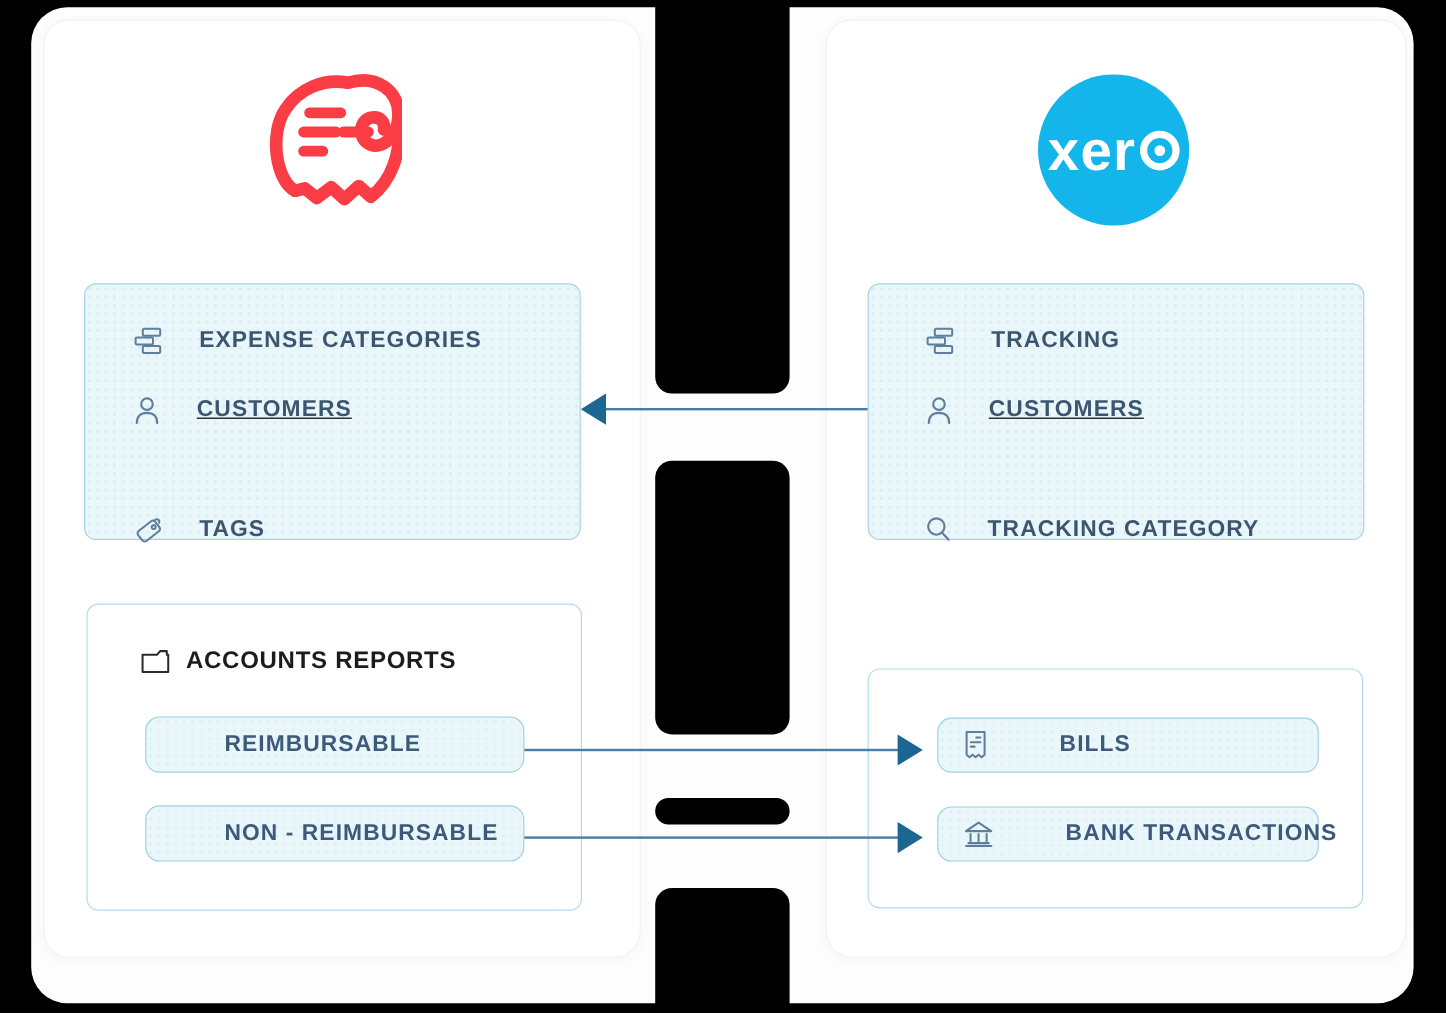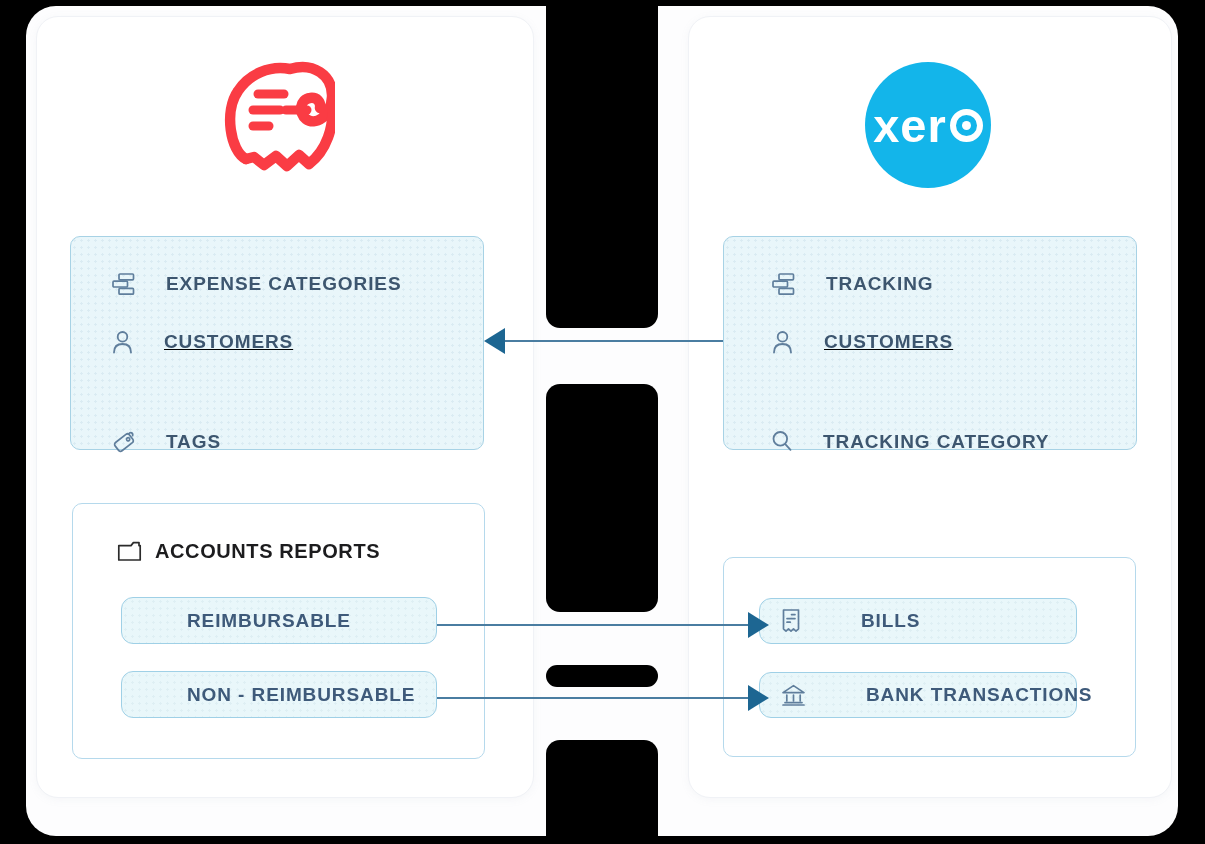--- a/index.html
+++ b/index.html
@@ -48,21 +48,21 @@
   .reports-title{font-size:20px;font-weight:700;letter-spacing:0.6px;color:#1c1c1e;white-space:nowrap;}
 
   .chip{position:absolute;display:flex;align-items:center;background:#e9f7fa;
         border:1.5px solid #9fd0e6;border-radius:12px;
         background-image:radial-gradient(circle,rgba(90,140,170,0.08) 1px,transparent 1.2px);
         background-size:7px 7px;}
   .chip-label{font-size:19px;font-weight:700;letter-spacing:0.9px;color:#3e5a7a;white-space:nowrap;margin-left:44px;}
   .reports-box .chip{left:48px;width:293px;height:45px;padding-left:21px;}
   .chip-reimb{top:93px;}
   .chip-nonreimb{top:167px;}
-  .targets-box .chip{left:35px;width:296px;height:44px;padding-left:20px;gap:15px;}
+  .targets-box .chip{left:57px;width:296px;height:44px;padding-left:20px;gap:15px;}
   .chip-bills{top:40px;}
   .chip-bank{top:114px;}
 
   
   .conn-line{position:absolute;height:2px;background:#4a7da1;z-index:6;}
   .head{position:absolute;width:0;height:0;z-index:7;}
   .head-left {border-top:13px solid transparent;border-bottom:13px solid transparent;border-right:21px solid #1d6692;}
   .head-right{border-top:13px solid transparent;border-bottom:13px solid transparent;border-left:21px solid #1d6692;}
 
   .line-1{left:504px;top:340px;width:219px;}

